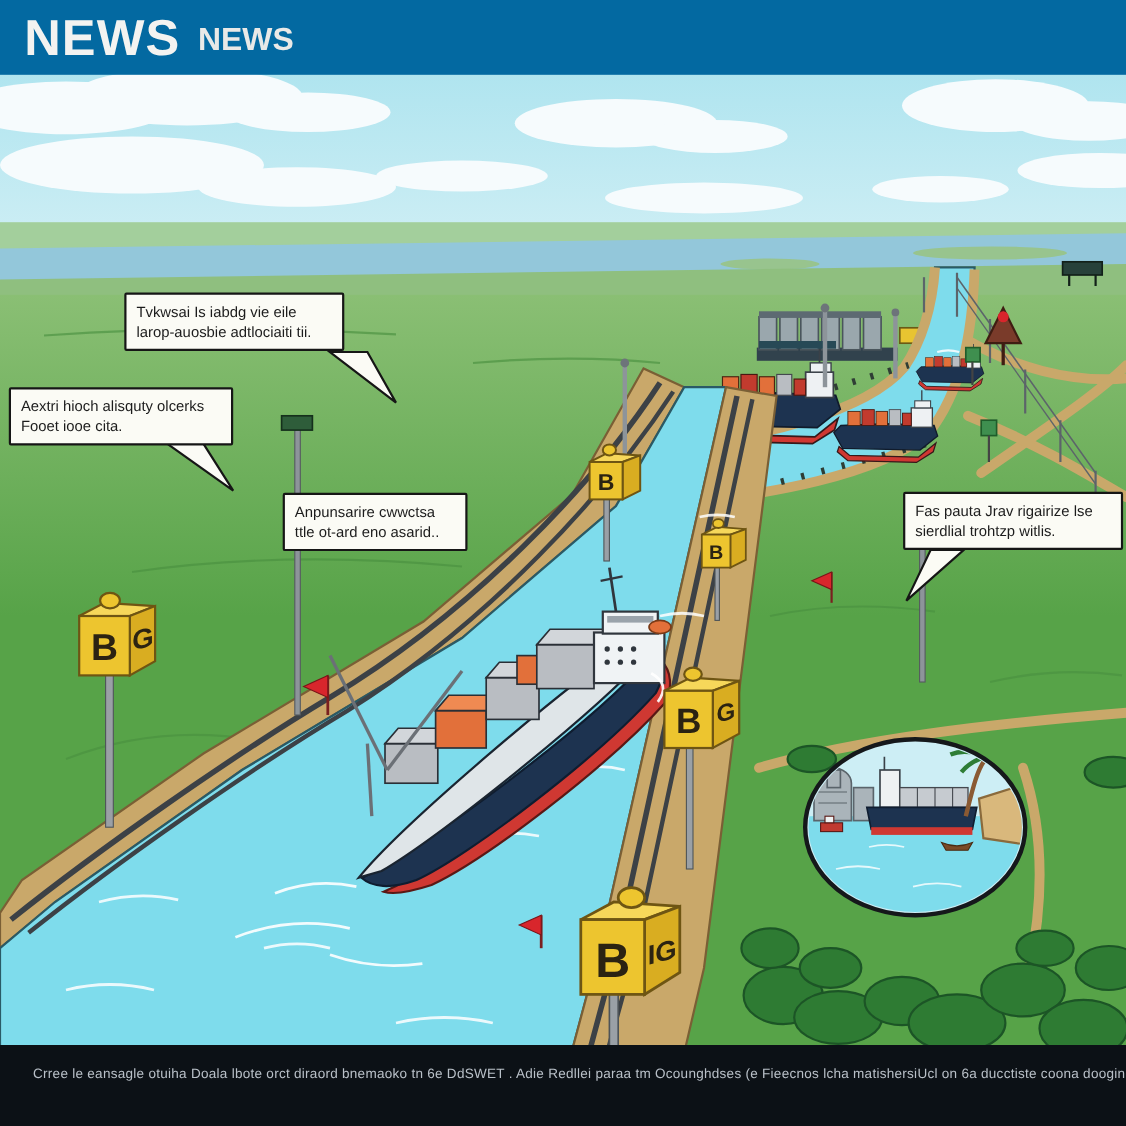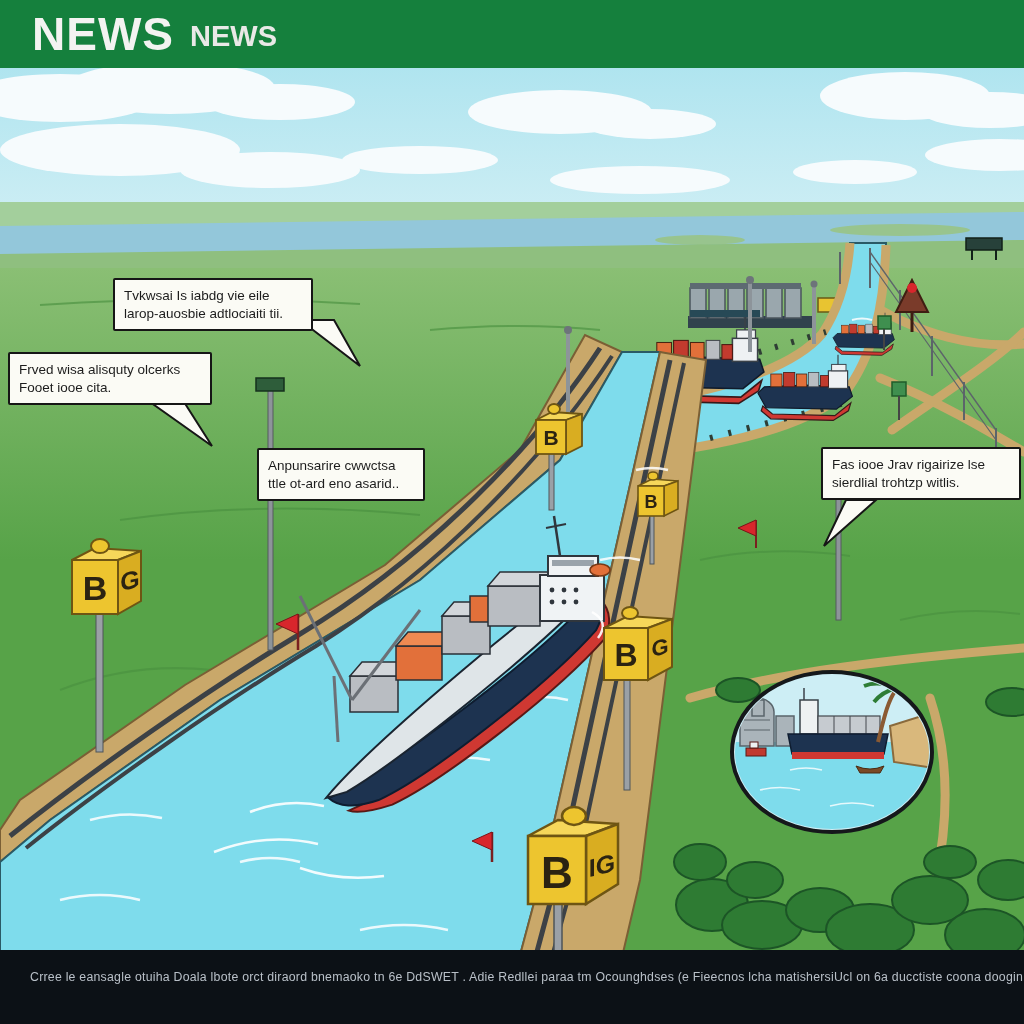--- a/index.html
+++ b/index.html
@@ -1,25 +1,25 @@
 <!DOCTYPE html>
 <html><head>
 <meta charset="utf-8">
 <style>
   html,body{margin:0;padding:0;background:#222;}
   .canvas{position:relative;width:1024px;height:1024px;overflow:hidden;
     background:#5ea64f;font-family:"Liberation Sans",sans-serif;}
   .scene{position:absolute;left:0;top:0;}
-  .banner{position:absolute;left:0;top:0;width:1024px;height:68px;background:#15803d;
-    display:flex;align-items:center;gap:16px;padding-left:32px;box-sizing:border-box;}
+  .banner{position:absolute;left:0;top:0;width:1024px;height:68px;background:#0369a1;
+    display:flex;align-items:center;gap:16px;padding-left:22px;box-sizing:border-box;}
   .banner-title{font-size:46px;font-weight:900;letter-spacing:1px;color:#f3f3f1;}
   .banner-sub{font-size:29px;font-weight:800;color:#e9e9e7;margin-top:4px;}
   .bubble{position:absolute;background:#fbfbf5;border:2px solid #161616;border-radius:2px;
     padding:7px 9px;font-size:13.5px;line-height:1.3;color:#1c1c1c;}
-  .b1{left:113px;top:278px;width:178px;}
+  .b1{left:113px;top:266px;width:178px;}
   .b2{left:8px;top:352px;width:182px;}
   .b3{left:257px;top:428px;width:146px;margin-top:20px;}
   .b4{left:821px;top:447px;width:178px;}
   .caption-box{position:absolute;left:0;top:819px;width:272px;background:#0c1116;
     color:#ccd1d8;padding:9px 12px;font-size:12.5px;line-height:1.45;}
   .ticker{position:absolute;left:0;top:950px;width:1024px;height:74px;background:#0c1116;
     box-sizing:border-box;padding:17px 0 0 30px;}
   .ticker span{font-size:12.3px;color:#b9c0c8;white-space:nowrap;letter-spacing:.02em;}
   svg text{font-family:"Liberation Sans",sans-serif;}
 </style>
@@ -370,22 +370,22 @@
     <polygon points="846,500 876,500 824,546"></polygon>
   </g>
 </svg>
 
 <div class="banner">
   <span class="banner-title">NEWS</span>
   <span class="banner-sub">NEWS</span>
 </div>
 
 <div class="bubble b1">Tvkwsai Is iabdg vie eile larop-auosbie adtlociaiti tii.</div>
-<div class="bubble b2">Frved wisa alisquty olcerks Fooet iooe cita.</div>
+<div class="bubble b2">Aextri hioch alisquty olcerks Fooet iooe cita.</div>
 <div class="bubble b3">Anpunsarire cwwctsa ttle ot-ard eno asarid..</div>
-<div class="bubble b4">Fas iooe Jrav rigairize lse sierdlial trohtzp witlis.</div>
+<div class="bubble b4">Fas pauta Jrav rigairize lse sierdlial trohtzp witlis.</div>
 
 
 <div class="ticker">
   <span>Crree le eansagle otuiha Doala lbote orct diraord bnemaoko tn 6e DdSWET . Adie Redllei paraa tm Ocounghdses (e Fieecnos lcha matishersiUcl on 6a ducctiste coona doogin Ecears.</span>
 </div>
 
 </div>
 
 </body></html>

